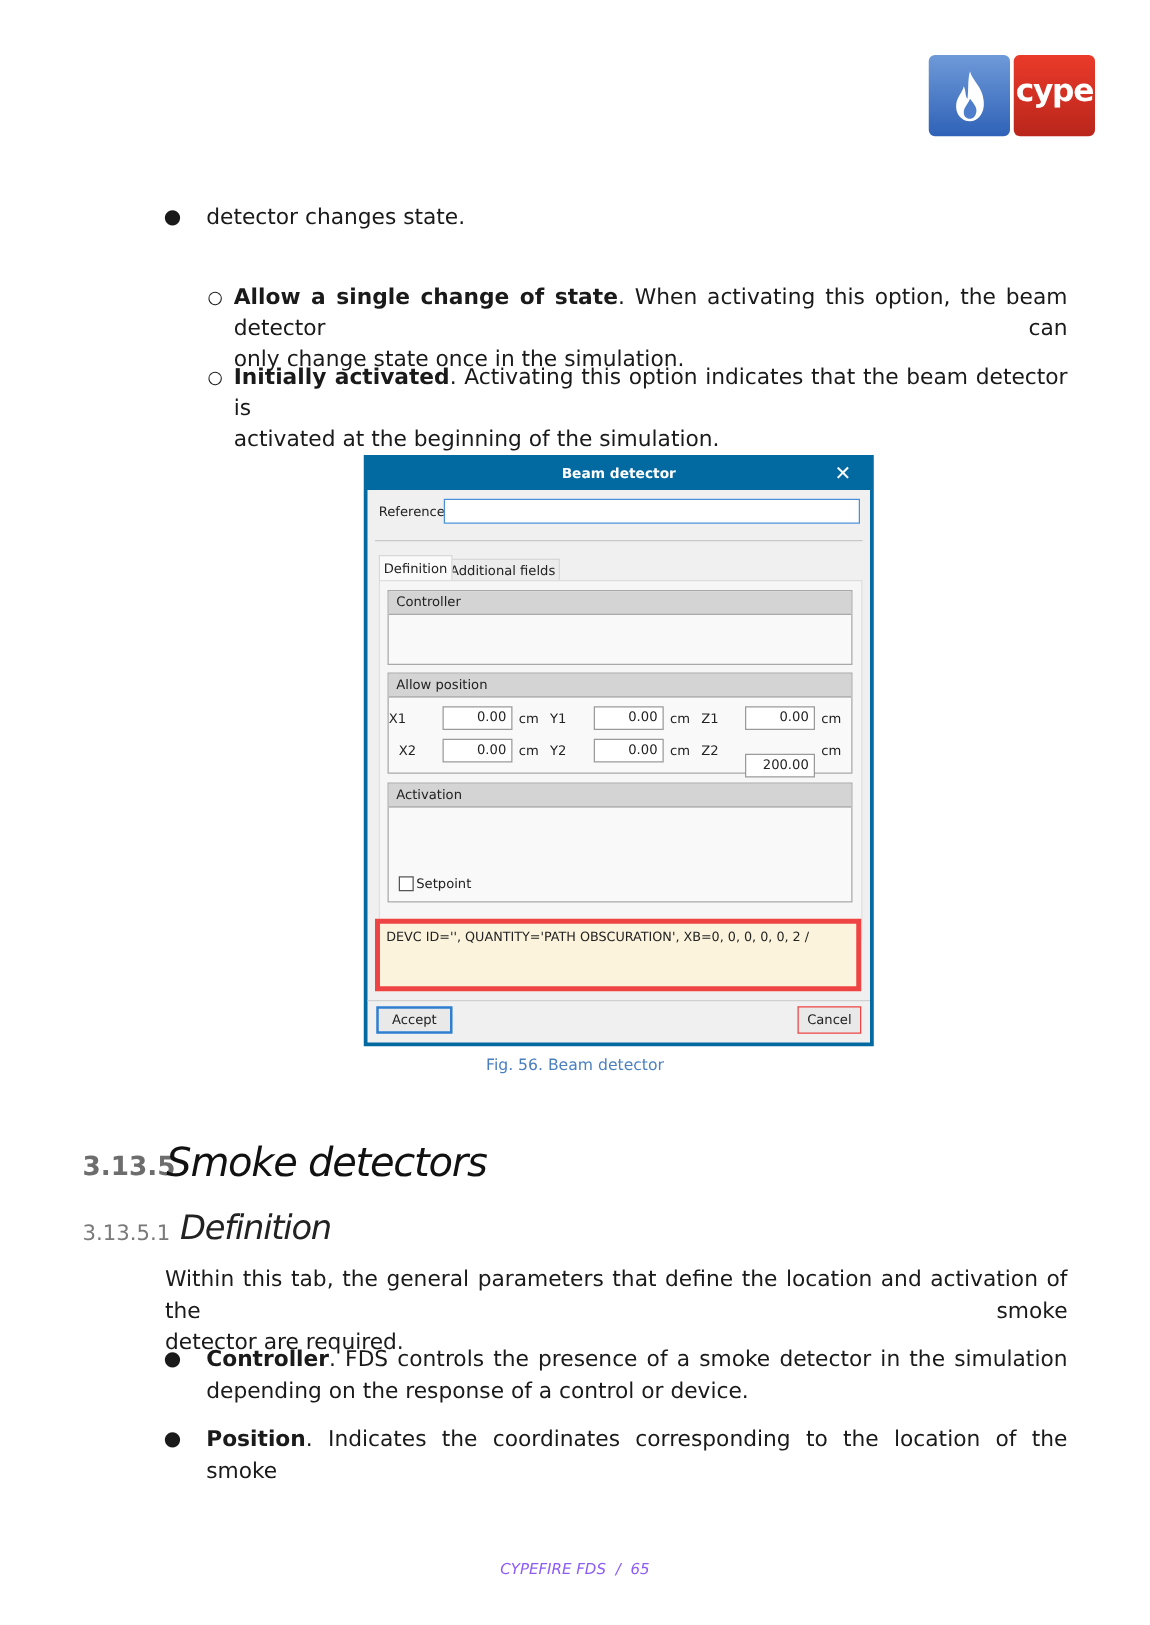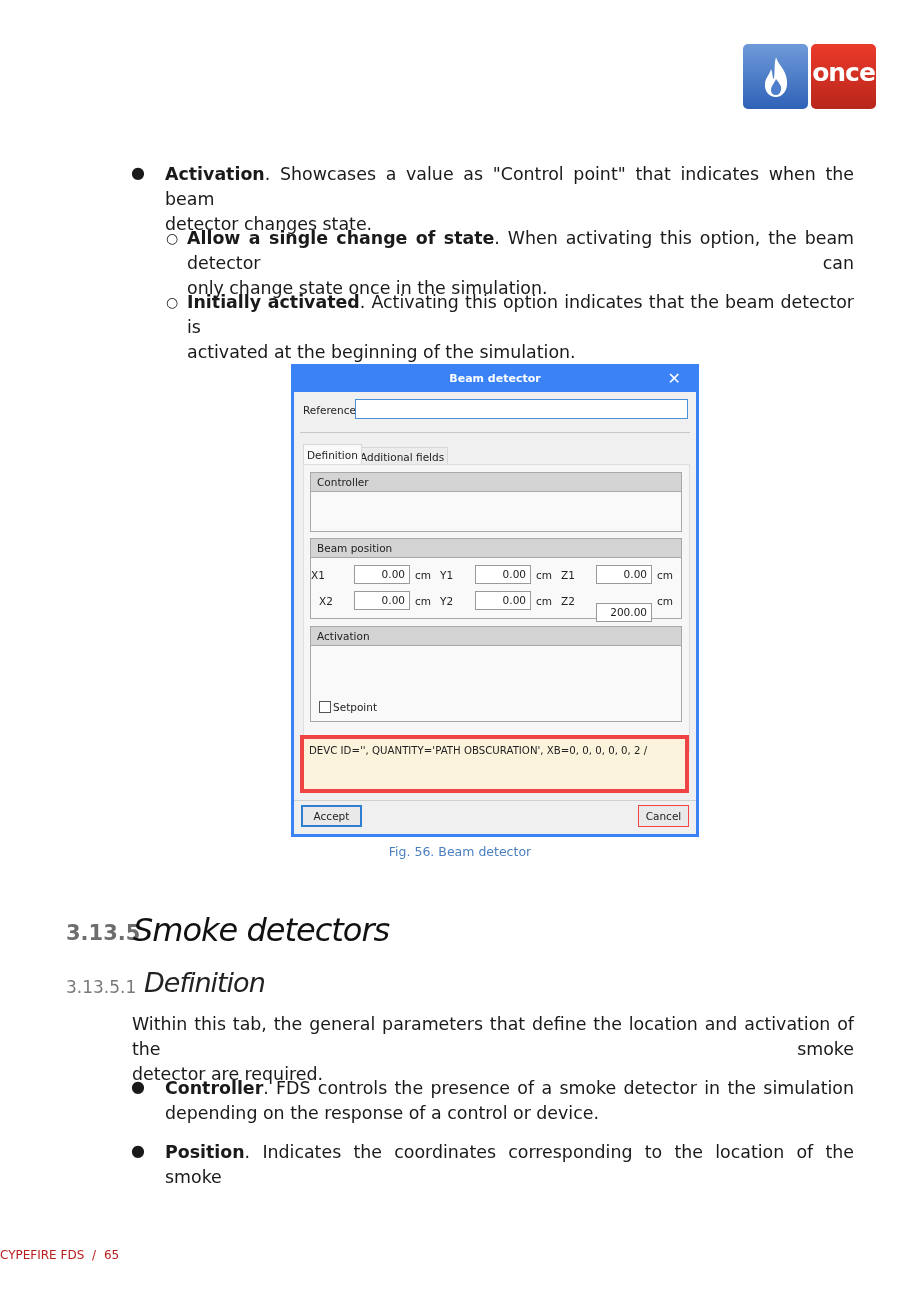--- a/index.html
+++ b/index.html
@@ -17,21 +17,21 @@
 
   
   .text { font-size: 17.4px; line-height: 25px; text-align: justify; }
   .p { position: absolute; }
   .bullet-dot { position: absolute; font-size: 16px; }
   .circle-dot { position: absolute; font-size: 14px; }
   b { font-weight: bold; }
 
   
   .dialog { position: absolute; left: 291px; top: 364px; width: 408px; height: 473px;
-    background: #3b82f6; font-family: "DejaVu Sans", sans-serif; font-size: 10.5px; color: #222; padding-left: 12px; }
+    background: #0369a1; font-family: "DejaVu Sans", sans-serif; font-size: 10.5px; color: #222; padding-left: 12px; }
   .dlg-title { position: absolute; left: 0; top: 0; width: 100%; height: 28px; line-height: 30px;
     text-align: center; color: #fff; font-weight: bold; font-size: 11px; }
   .dlg-close { position: absolute; right: 18px; top: 5px; color: #fff; font-size: 16px; line-height: 20px; cursor: pointer; }
   .dlg-body { position: absolute; left: 3px; top: 28px; right: 3px; bottom: 3px; background: #f0f0f0; }
   .ref-label { position: absolute; left: 9px; top: 12px; font-size: 10.5px; }
   .ref-input { position: absolute; left: 61px; top: 7px; width: 333px; height: 20px; border: 1px solid #4a90d9; background: #fff; }
   .sep { position: absolute; left: 6px; right: 6px; top: 40px; border-top: 1px solid #c8c8c8; }
   .tab { position: absolute; height: 20px; line-height: 20px; padding: 0 3px; font-size: 10.5px; }
   .tab-active { left: 9px; top: 52px; background: #fafafa; border: 1px solid #d8d8d8; border-bottom: none; z-index: 2; }
   .tab-inactive { left: 62px; top: 55px; height: 18px; line-height: 18px; background: #ececec; border: 1px solid #d8d8d8; border-bottom: none; }
@@ -52,40 +52,39 @@
   .btn-accept { left: 7px; width: 61px; border: 2px solid #2f7fd0; line-height: 18px; }
   .btn-cancel { right: 7px; width: 51px; }
 
   .caption { position: absolute; left: 0; width: 920px; top: 844px; text-align: center; color: #4a7fc0; font-size: 12.5px; }
 
   .h3num { position: absolute; left: 66px; top: 921px; font-size: 21px; color: #6d6d6d; font-weight: bold; }
   .h3title { position: absolute; left: 133px; top: 911px; font-size: 32px; font-style: italic; color: #111; letter-spacing: -1px; }
   .h4num { position: absolute; left: 66px; top: 977px; font-size: 17px; color: #7a7a7a; }
   .h4title { position: absolute; left: 144px; top: 967px; font-size: 27px; font-style: italic; color: #222; letter-spacing: -1px; }
 
-  .footer { position: absolute; left: 0; width: 920px; top: 1248px; text-align: left; font-size: 12px; color: #b91c1c; }
+  .footer { position: absolute; left: 0; width: 920px; top: 1248px; text-align: center; font-size: 12px; color: #8b5cf6; font-style: italic; }
 </style>
 </head>
 <body>
 
 <div class="logo">
   <div class="logo-tile logo-fire">
     <svg width="32" height="44" viewBox="0 0 32 44">
       <path d="M16 2 C18 10 26 14 27 26 C28 36 22 42 16 42 C9 42 4 36 5 28 C6 22 10 19 11 14 C13 18 12 22 14 24 C15 16 14 9 16 2 Z" fill="#fff"></path>
       <path d="M16 24 C19 28 22 31 21 35 C20 39 18 40 16 40 C13 40 11 38 11 35 C11 31 14 29 16 24 Z" fill="#4f7fcc"></path>
     </svg>
   </div>
   <div class="logo-tile logo-cype">
-    <div class="logo-cype-text">once</div>
+    <div class="logo-cype-text">cype</div>
   </div>
 </div>
 
 <span class="bullet-dot" style="left:131px; top:163px;">●</span>
 <div class="p text" style="left:165px; top:162px; width:689px;">
-  <div style="text-align:justify; text-align-last:justify;"><b>Activation</b><span>. Showcases a value as "Control point" that indicates when the beam</span></div>
   <div>detector changes state.</div>
 </div>
 
 <span class="circle-dot" style="left:166px; top:230px;">○</span>
 <div class="p text" style="left:187px; top:226px; width:667px;">
   <div style="text-align:justify; text-align-last:justify;"><b>Allow a single change of state</b><span>. When activating this option, the beam detector can</span></div>
   <div>only change state once in the simulation.</div>
 </div>
 
 <span class="circle-dot" style="left:166px; top:294px;">○</span>
@@ -109,21 +108,21 @@
 
       <div class="group" style="top:7px; height:60px;">
         <div class="group-hd">Controller</div>
         <div class="chk-row" style="left:143px; top:30px;">
           <span class="chk"></span>
           <span>Activate</span>
         </div>
       </div>
 
       <div class="group" style="top:73px; height:81px;">
-        <div class="group-hd">Beam position</div>
+        <div class="group-hd">Allow position</div>
 
         <span class="coord-lbl" style="left:0; top:30px;">X1</span>
         <div class="coord-in" style="left:43px; top:26px;">0.00</div>
         <span class="unit" style="left:104px; top:30px;">cm</span>
         <span class="coord-lbl" style="left:129px; top:30px;">Y1</span>
         <div class="coord-in" style="left:164px; top:26px;">0.00</div>
         <span class="unit" style="left:225px; top:30px;">cm</span>
         <span class="coord-lbl" style="left:250px; top:30px;">Z1</span>
         <div class="coord-in" style="left:285px; top:26px;">0.00</div>
         <span class="unit" style="left:346px; top:30px;">cm</span>

